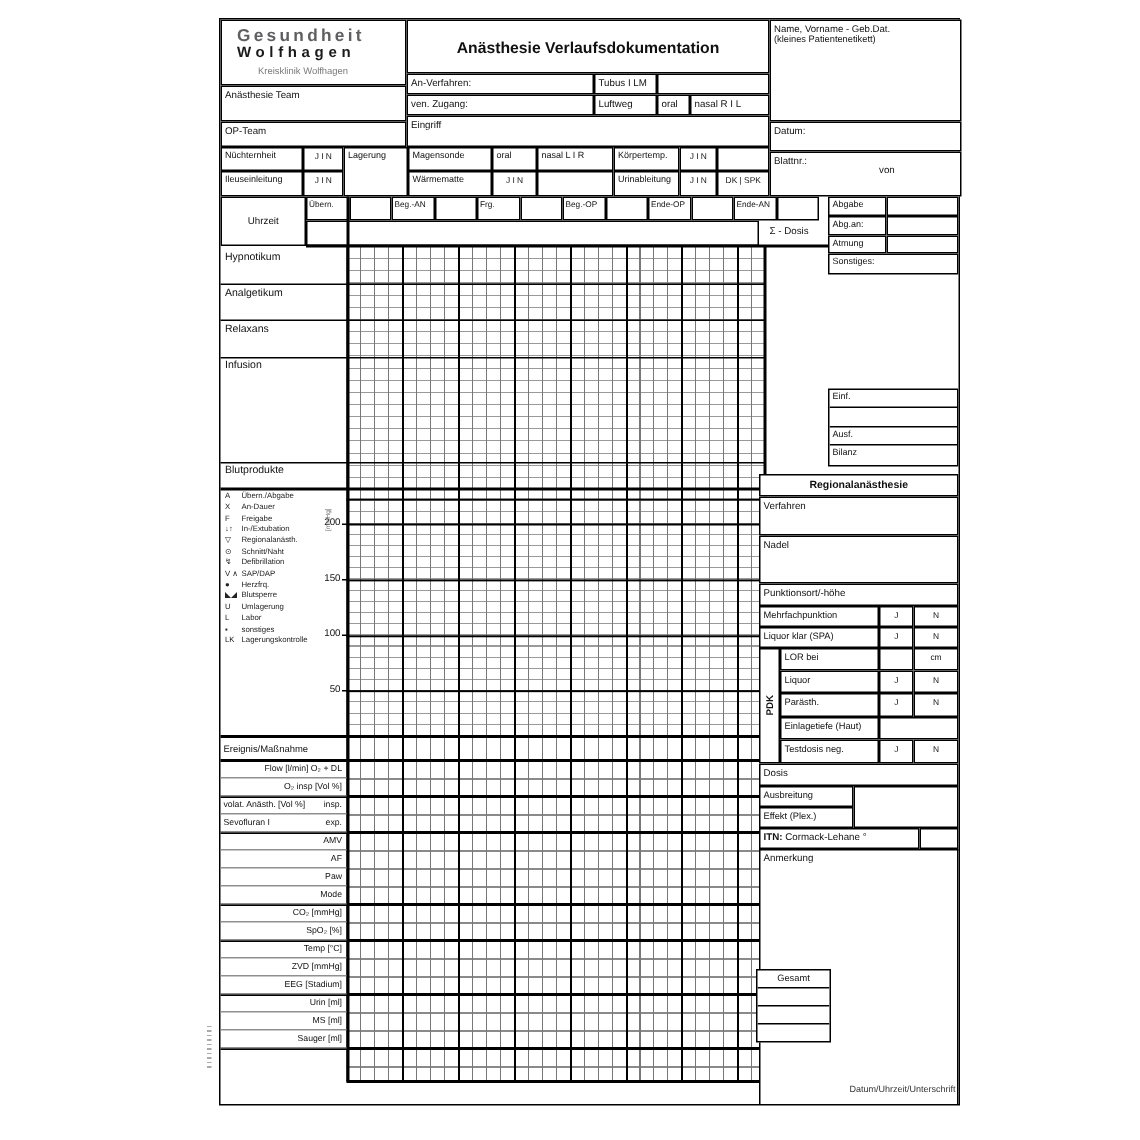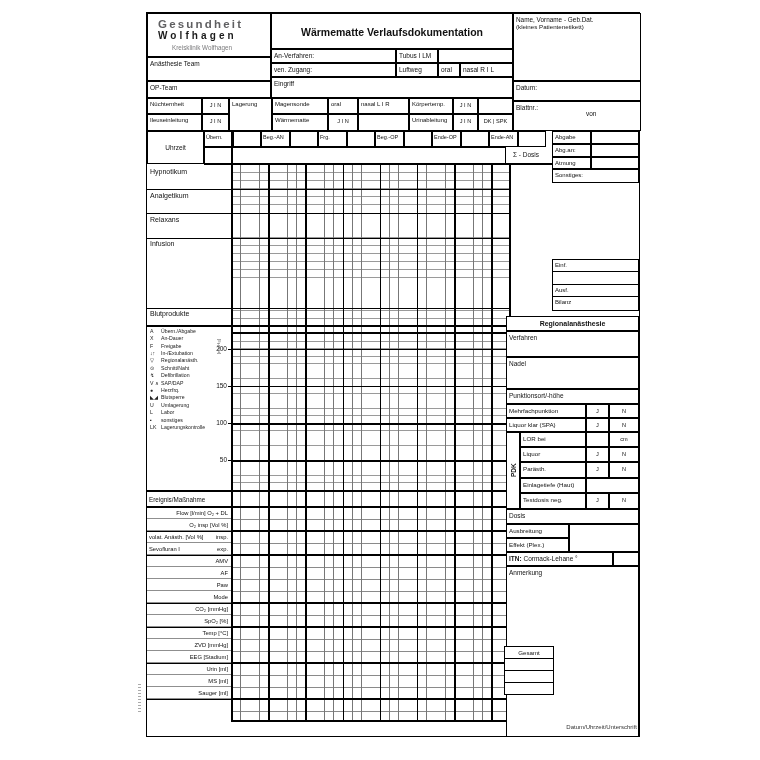--- a/index.html
+++ b/index.html
@@ -40,21 +40,21 @@
 </head>
 <body>
 
 <div class="sheet">
 
   <div class="c" style="left:0;top:0;width:124px;height:44px;padding:4px 0 0 10px;">
     <div style="font-size:11.5px;font-weight:bold;letter-spacing:2.2px;color:#5f5f61;">Gesundheit</div>
     <div style="font-size:10px;font-weight:bold;letter-spacing:3.1px;color:#1a1a1a;margin-top:-1px;">Wolfhagen</div>
     <div style="font-size:6.3px;color:#7a7a7c;margin:2px 0 0 14px;">Kreisklinik Wolfhagen</div>
   </div>
-  <div class="c" style="left:124px;top:0;width:242px;height:36px;text-align:center;font-size:10.5px;font-weight:bold;padding-top:12px;">Wärmematte Verlaufsdokumentation</div>
+  <div class="c" style="left:124px;top:0;width:242px;height:36px;text-align:center;font-size:10.5px;font-weight:bold;padding-top:12px;">Anästhesie Verlaufsdokumentation</div>
   <div class="c" style="left:366px;top:0;width:128px;height:68px;border-width:1.2px;">
     <div style="font-size:6.4px;">Name, Vorname - Geb.Dat.</div>
     <div style="font-size:6.2px;">(kleines Patientenetikett)</div>
   </div>
 
   <div class="c" style="left:0;top:44px;width:124px;height:24px;">Anästhesie Team</div>
   <div class="c" style="left:124px;top:36px;width:125px;height:14px;">An-Verfahren:</div>
   <div class="c" style="left:249px;top:36px;width:42px;height:14px;">Tubus I LM</div>
   <div class="c" style="left:291px;top:36px;width:75px;height:14px;"></div>
   <div class="c" style="left:124px;top:50px;width:125px;height:14px;">ven. Zugang:</div>

